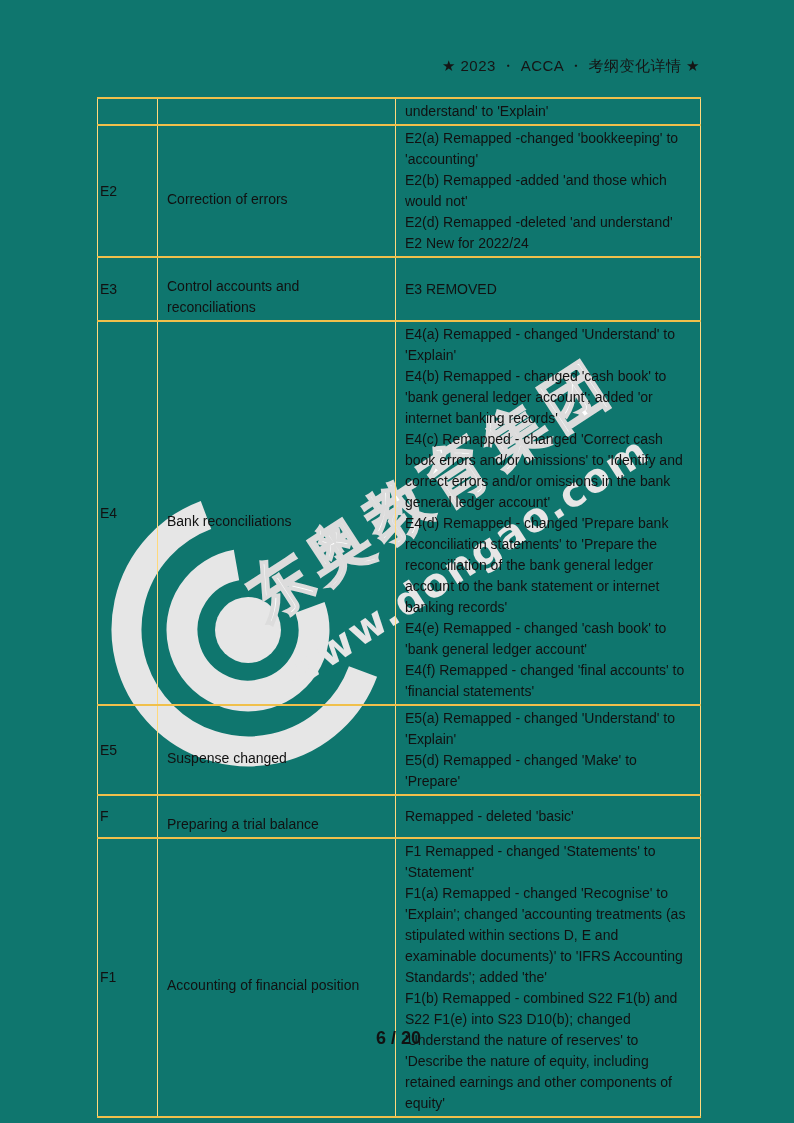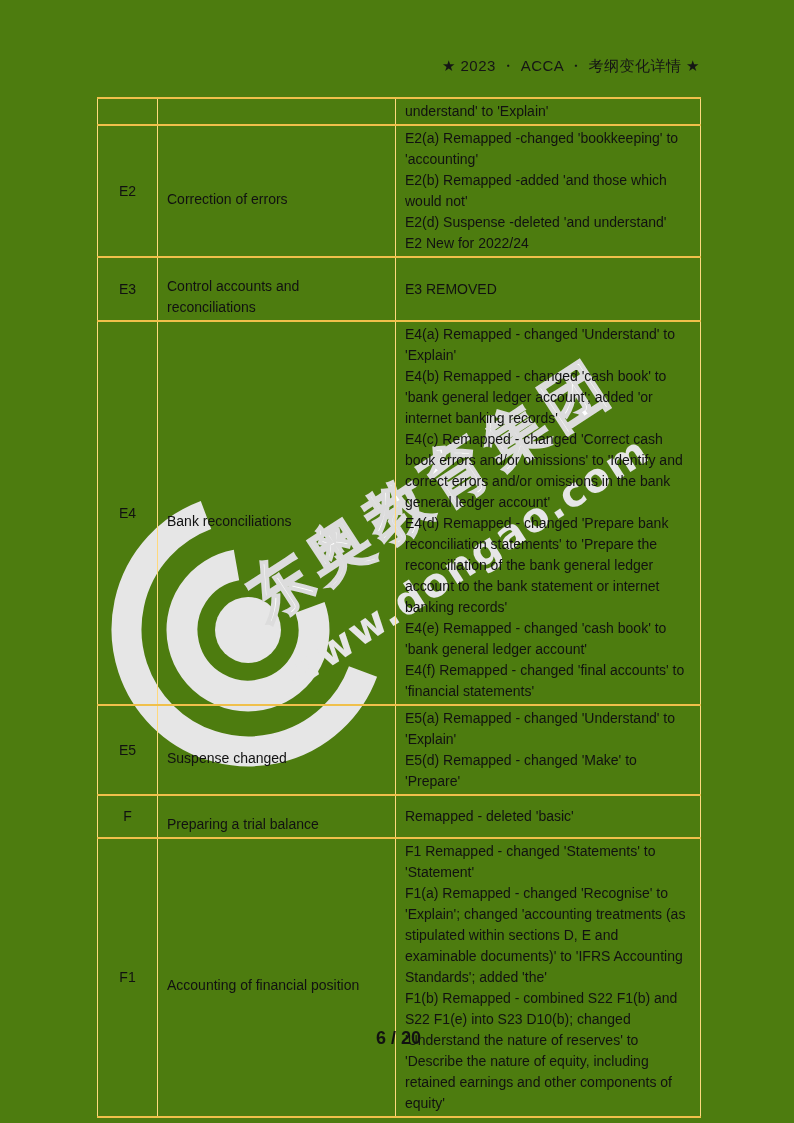--- a/index.html
+++ b/index.html
@@ -7,21 +7,21 @@
     --border-v:#ffd97d;
     --wm-color:#e6e6e6;
     --wm-stroke:#dcdcdc;
     --text:#111111;
   }
   *{margin:0;padding:0;box-sizing:border-box;}
   html,body{background:#ffffff;}
   .page{
     position:relative;
     width:794px;height:1123px;
-    background:#4d7c0f;
+    background:#0f766e;
     overflow:hidden;
     font-family:"Liberation Sans","DejaVu Sans",sans-serif;
     color:var(--text);
   }
   .header{
     position:absolute;
     left:97px;top:57px;width:603px;
     text-align:right;
     font-size:15px;
     letter-spacing:0.5px;
@@ -47,21 +47,21 @@
     border-left:1px solid var(--border-v);
     border-right:1px solid var(--border-v);
     border-top:2px solid var(--border-h);
     border-bottom:2px solid var(--border-h);
     font-size:14px;
     line-height:21px;
     vertical-align:middle;
     background:transparent;
     color:var(--text);
   }
-  td.col-code{width:60px;text-align:center;padding:2px 2px;}
+  td.col-code{width:60px;padding:2px 2px;}
   td.col-topic{width:238px;padding:18px 6px 2px 9px;}
   td.col-changes{width:305px;padding:2px 8px 2px 9px;}
   .change-item{margin:0;}
   .footer{
     position:absolute;
     left:97px;top:1028px;width:603px;
     text-align:center;
     font-size:18px;
     font-weight:bold;
     color:#111;
@@ -97,21 +97,21 @@
           <td class="col-changes">
             <div class="change-item">understand' to 'Explain'</div>
           </td>
         </tr>
         <tr>
           <td class="col-code">E2</td>
           <td class="col-topic">Correction of errors</td>
           <td class="col-changes">
             <div class="change-item">E2(a) Remapped -changed 'bookkeeping' to 'accounting'</div>
             <div class="change-item">E2(b) Remapped -added 'and those which would not'</div>
-            <div class="change-item">E2(d) Suspense -deleted 'and understand'</div>
+            <div class="change-item">E2(d) Remapped -deleted 'and understand'</div>
             <div class="change-item">E2 New for 2022/24</div>
           </td>
         </tr>
         <tr>
           <td class="col-code">E3</td>
           <td class="col-topic">Control accounts and reconciliations</td>
           <td class="col-changes">
             <div class="change-item">E3 REMOVED</div>
           </td>
         </tr>

